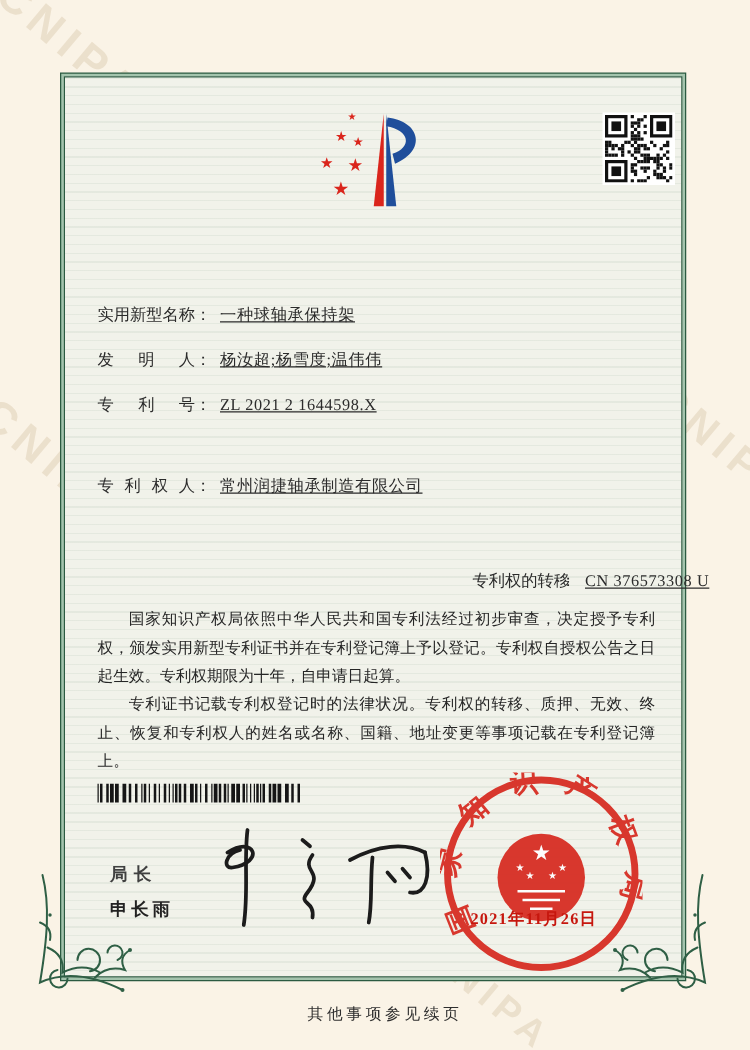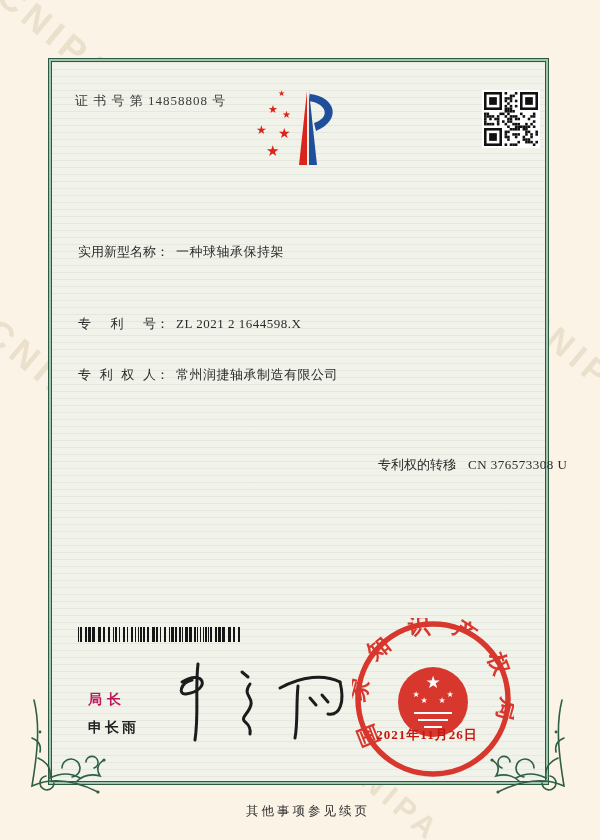--- a/index.html
+++ b/index.html
@@ -55,38 +55,38 @@
     letter-spacing:7px;color:#141414;
   }
 
   .row{position:absolute;left:78px;font-size:13px;white-space:nowrap;}
   .flabel{
     display:inline-block;width:78px;
     text-align:justify;text-align-last:justify;
     vertical-align:bottom;
   }
   .fcolon{display:inline-block;margin-right:7px;}
-  .fvalue{letter-spacing:0.5px;}
+  .fvalue{letter-spacing:0.5px;text-decoration:underline;}
   .row.r0{top:243px;} .row.r1{top:279px;} .row.r2{top:315px;}
-  .row.r3{top:351px;} .row.r4{top:366px;} .row.r5{top:422px;}
+  .row.r3{top:351px;} .row.r4{top:380px;} .row.r5{top:422px;}
   .row.r6{top:456px;}
   .grant-no{position:absolute;left:300px;top:0;}
   .row.r6{width:444px;}
   .grant-no .flabel{width:70px;}
 
   .paras{
     position:absolute;left:78px;top:484px;width:446px;
     font-size:12.5px;line-height:1.82;text-align:justify;color:#262626;
   }
   .paras p{margin:0;text-indent:2em;}
 
   .barcode{position:absolute;left:78px;top:627px;width:168px;height:15px;font-size:0;}
   .barcode i{display:inline-block;height:15px;}
 
-  .signer-title{position:absolute;left:88px;top:691px;font-size:14px;font-weight:bold;letter-spacing:5px;color:#be185d;}
+  .signer-title{position:absolute;left:88px;top:691px;font-size:14px;font-weight:bold;letter-spacing:5px;color:#404040;}
   .signer-name{position:absolute;left:88px;top:719px;font-size:14px;font-weight:bold;letter-spacing:3px;color:#222;}
   .signature{position:absolute;left:168px;top:652px;}
 
   .seal{position:absolute;left:352px;top:618px;width:162px;height:162px;opacity:0.92;}
   .seal-date{
     position:absolute;left:352px;top:726px;width:150px;
     text-align:center;font-size:13px;font-weight:bold;color:#c6170e;letter-spacing:1px;
   }
 
   .page-num{
@@ -108,21 +108,20 @@
 <div class="cert">
 
   <span class="wm wm1">CNIPA</span>
   <span class="wm wm2">CNIPA</span>
   <span class="wm wm3">CNIPA</span>
   <span class="wm wm4">CNIPA</span>
   <span class="wm wm5">CNIPA</span>
 
   <div class="frame"></div>
 
-  <div class="cert-no">证 书 号 第 14858808 号</div>
 
   <div class="logo">
     <span class="star" style="left:30px;top:2px;font-size:8px;">★</span>
     <span class="star" style="left:20px;top:16px;font-size:11px;">★</span>
     <span class="star" style="left:34px;top:22px;font-size:10px;">★</span>
     <span class="star" style="left:8px;top:36px;font-size:12px;">★</span>
     <span class="star" style="left:30px;top:38px;font-size:14px;">★</span>
     <span class="star" style="left:18px;top:56px;font-size:15px;">★</span>
     <svg width="56" height="80" viewBox="0 0 56 80">
       <path d="M18,6 C44,9 50,32 24,43 L22,35 C38,30 36,16 17,13 Z" fill="#1f4e9b"></path>
@@ -252,30 +251,37 @@
       <rect x="16" y="2" width="3" height="3" fill="#111"></rect>
       <rect x="0" y="14" width="7" height="7" fill="#111"></rect>
       <rect x="1" y="15" width="5" height="5" fill="#fff"></rect>
       <rect x="2" y="16" width="3" height="3" fill="#111"></rect>
     </svg>
 
 
   <div class="row r0">
     <span class="flabel">实用新型名称</span><span class="fcolon">：</span><span class="fvalue">一种球轴承保持架</span>
   </div>
+  <div class="row r1">
+    <span class="flabel">发明人</span><span class="fcolon">：</span><span class="fvalue">杨汝超;杨雪度;温伟伟</span>
+  </div>
   <div class="row r2">
     <span class="flabel">专利号</span><span class="fcolon">：</span><span class="fvalue">ZL 2021 2 1644598.X</span>
   </div>
   <div class="row r4">
     <span class="flabel">专利权人</span><span class="fcolon">：</span><span class="fvalue">常州润捷轴承制造有限公司</span>
   </div>
   <div class="row r6">
     <span class="grant-no"><span class="flabel">专利权的转移</span><span class="fcolon">：</span><span class="fvalue">CN 376573308 U</span></span>
   </div>
 
+  <div class="paras">
+    <p>国家知识产权局依照中华人民共和国专利法经过初步审查，决定授予专利权，颁发实用新型专利证书并在专利登记簿上予以登记。专利权自授权公告之日起生效。专利权期限为十年，自申请日起算。</p>
+    <p>专利证书记载专利权登记时的法律状况。专利权的转移、质押、无效、终止、恢复和专利权人的姓名或名称、国籍、地址变更等事项记载在专利登记簿上。</p>
+  </div>
 
   <div id="barcode" class="barcode"><i style="width: 1px; background: rgb(22, 22, 22);"></i><i style="width: 1px;"></i><i style="width: 2px; background: rgb(22, 22, 22);"></i><i style="width: 3px;"></i><i style="width: 2px; background: rgb(22, 22, 22);"></i><i style="width: 1px;"></i><i style="width: 3px; background: rgb(22, 22, 22);"></i><i style="width: 1px;"></i><i style="width: 3px; background: rgb(22, 22, 22);"></i><i style="width: 3px;"></i><i style="width: 3px; background: rgb(22, 22, 22);"></i><i style="width: 2px;"></i><i style="width: 2px; background: rgb(22, 22, 22);"></i><i style="width: 3px;"></i><i style="width: 2px; background: rgb(22, 22, 22);"></i><i style="width: 3px;"></i><i style="width: 1px; background: rgb(22, 22, 22);"></i><i style="width: 1px;"></i><i style="width: 2px; background: rgb(22, 22, 22);"></i><i style="width: 2px;"></i><i style="width: 1px; background: rgb(22, 22, 22);"></i><i style="width: 3px;"></i><i style="width: 2px; background: rgb(22, 22, 22);"></i><i style="width: 2px;"></i><i style="width: 1px; background: rgb(22, 22, 22);"></i><i style="width: 3px;"></i><i style="width: 2px; background: rgb(22, 22, 22);"></i><i style="width: 2px;"></i><i style="width: 1px; background: rgb(22, 22, 22);"></i><i style="width: 2px;"></i><i style="width: 1px; background: rgb(22, 22, 22);"></i><i style="width: 1px;"></i><i style="width: 2px; background: rgb(22, 22, 22);"></i><i style="width: 1px;"></i><i style="width: 2px; background: rgb(22, 22, 22);"></i><i style="width: 2px;"></i><i style="width: 2px; background: rgb(22, 22, 22);"></i><i style="width: 3px;"></i><i style="width: 3px; background: rgb(22, 22, 22);"></i><i style="width: 1px;"></i><i style="width: 2px; background: rgb(22, 22, 22);"></i><i style="width: 2px;"></i><i style="width: 1px; background: rgb(22, 22, 22);"></i><i style="width: 3px;"></i><i style="width: 2px; background: rgb(22, 22, 22);"></i><i style="width: 3px;"></i><i style="width: 1px; background: rgb(22, 22, 22);"></i><i style="width: 1px;"></i><i style="width: 3px; background: rgb(22, 22, 22);"></i><i style="width: 1px;"></i><i style="width: 2px; background: rgb(22, 22, 22);"></i><i style="width: 2px;"></i><i style="width: 2px; background: rgb(22, 22, 22);"></i><i style="width: 1px;"></i><i style="width: 1px; background: rgb(22, 22, 22);"></i><i style="width: 2px;"></i><i style="width: 3px; background: rgb(22, 22, 22);"></i><i style="width: 1px;"></i><i style="width: 3px; background: rgb(22, 22, 22);"></i><i style="width: 2px;"></i><i style="width: 2px; background: rgb(22, 22, 22);"></i><i style="width: 1px;"></i><i style="width: 1px; background: rgb(22, 22, 22);"></i><i style="width: 2px;"></i><i style="width: 1px; background: rgb(22, 22, 22);"></i><i style="width: 2px;"></i><i style="width: 1px; background: rgb(22, 22, 22);"></i><i style="width: 1px;"></i><i style="width: 2px; background: rgb(22, 22, 22);"></i><i style="width: 1px;"></i><i style="width: 1px; background: rgb(22, 22, 22);"></i><i style="width: 1px;"></i><i style="width: 2px; background: rgb(22, 22, 22);"></i><i style="width: 3px;"></i><i style="width: 2px; background: rgb(22, 22, 22);"></i><i style="width: 1px;"></i><i style="width: 3px; background: rgb(22, 22, 22);"></i><i style="width: 1px;"></i><i style="width: 3px; background: rgb(22, 22, 22);"></i><i style="width: 3px;"></i><i style="width: 3px; background: rgb(22, 22, 22);"></i><i style="width: 2px;"></i><i style="width: 2px; background: rgb(22, 22, 22);"></i><i style="width: 3px;"></i><i style="width: 2px; background: rgb(22, 22, 22);"></i><i style="width: 3px;"></i></div>
 
   <div class="signer-title">局长</div>
   <div class="signer-name">申长雨</div>
 
   <svg class="signature" width="190" height="100" viewBox="0 0 190 100">
     <g fill="none" stroke="#1c1c1c" stroke-width="3" stroke-linecap="round">
       <path d="M30,12 C27,36 31,62 27,88"></path>
       <path d="M14,30 C36,16 44,38 18,42 C10,43 12,31 24,28"></path>

